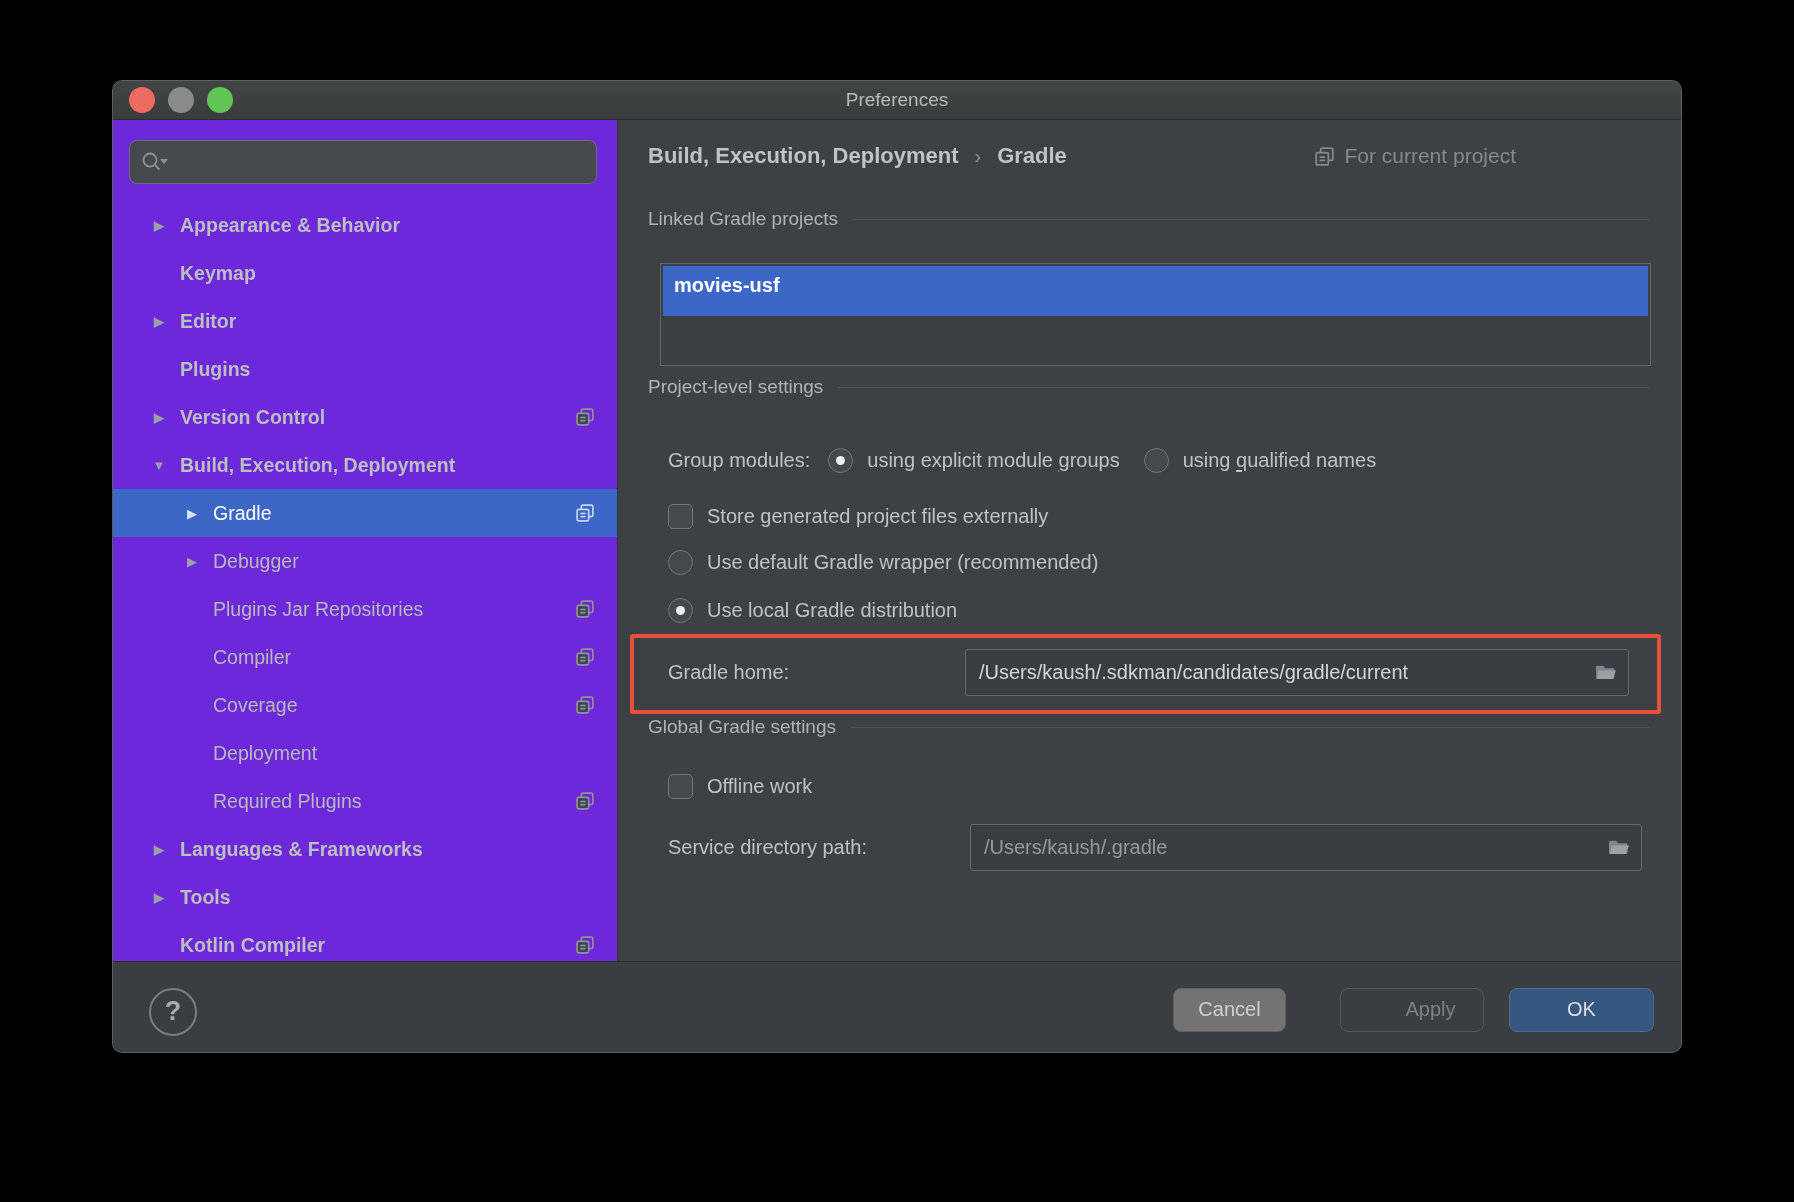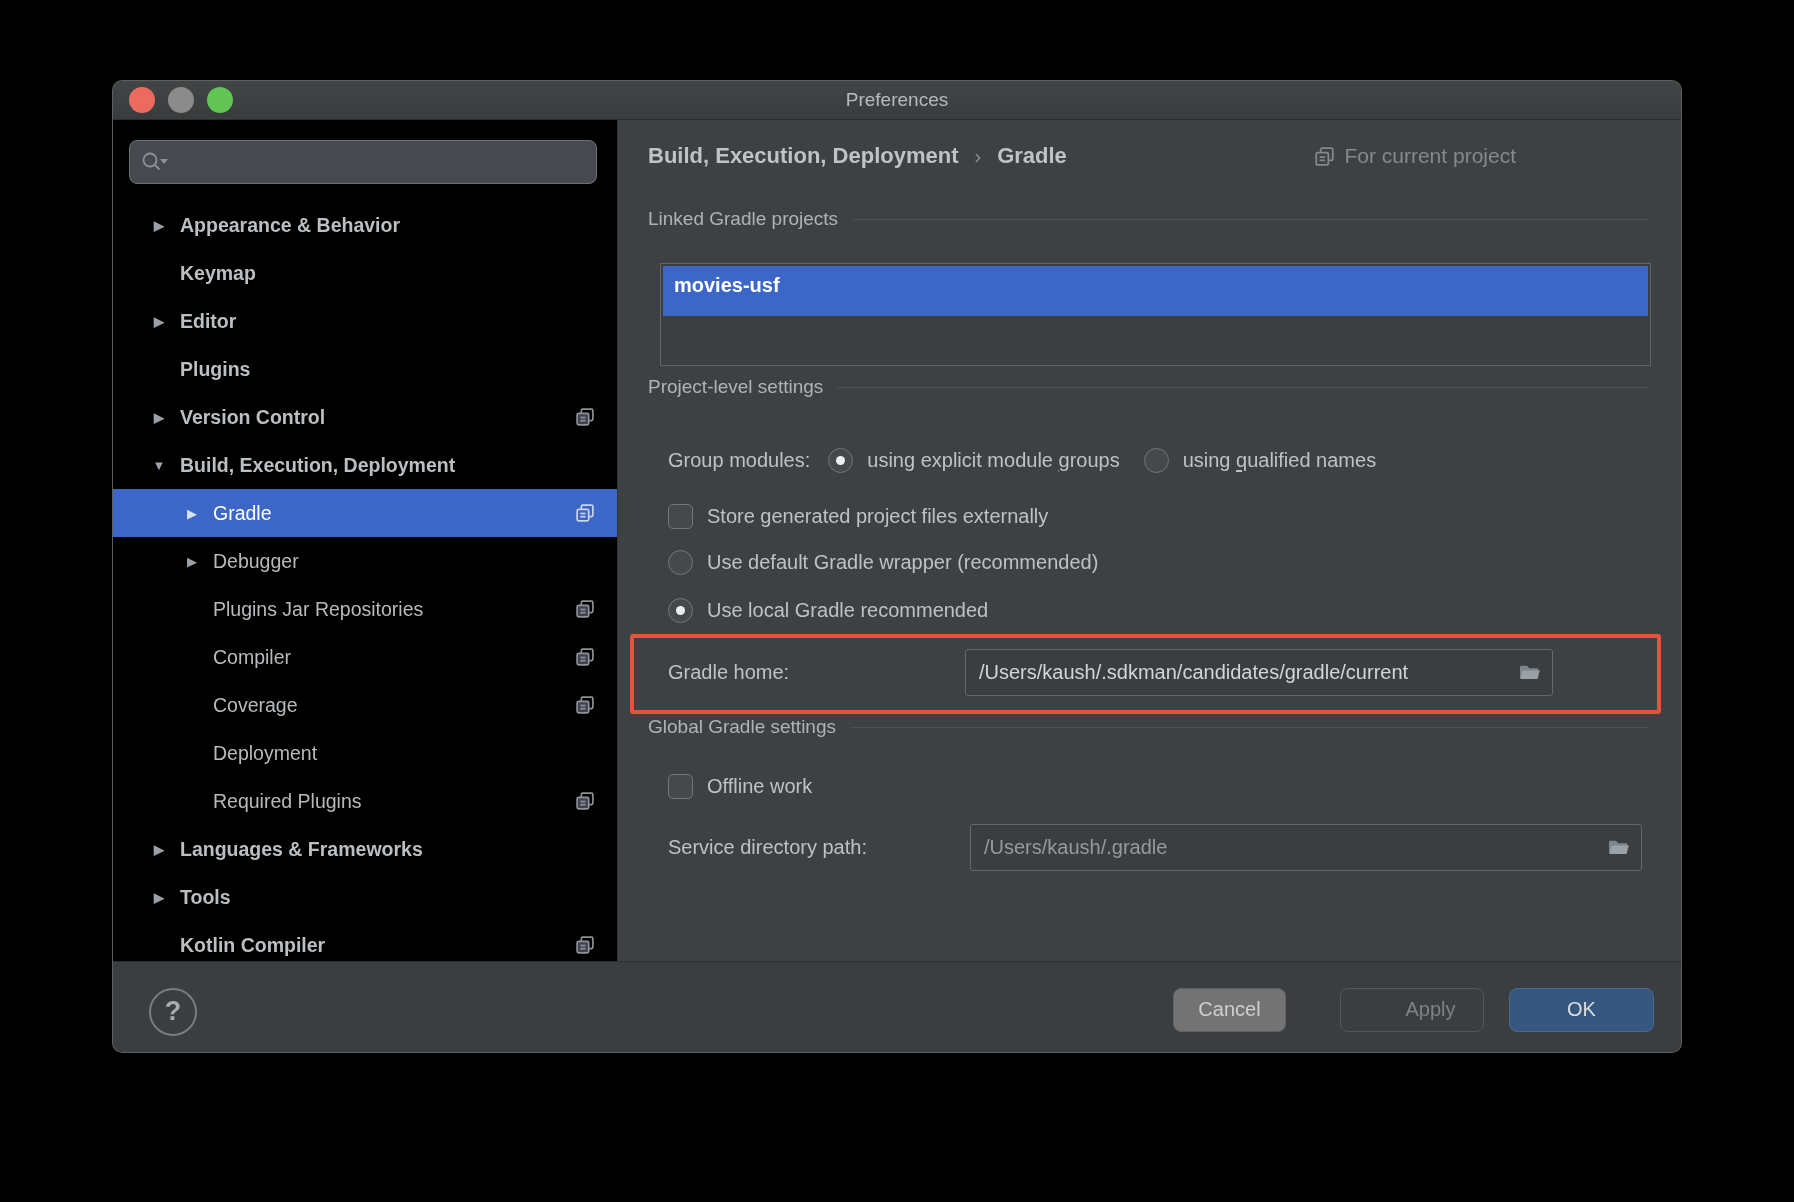--- a/index.html
+++ b/index.html
@@ -16,21 +16,21 @@
     border-bottom:1px solid #2a2d2e; }
   .lights { position:absolute; left:16px; top:6px; display:flex; gap:13px; }
   .light { width:26px; height:26px; border-radius:50%; display:inline-block; }
   .light.red { background:#ed6a5e; }
   .light.gray { background:#8b8b8b; }
   .light.green { background:#61c454; }
   .wtitle { text-align:center; line-height:37px; font-size:19px; color:#b7babc; }
 
   
   .main { display:flex; height:841px; }
-  .sidebar { position:relative; width:505px; background:#000000; flex:0 0 505px; overflow:hidden;
+  .sidebar { position:relative; width:505px; background:#6d28d9; flex:0 0 505px; overflow:hidden;
     border-right:1px solid #313437; box-sizing:border-box;padding-left:20px; }
   .content { position:relative; flex:1; background:#3e4143; overflow:hidden; }
 
   
   .searchbox { position:absolute; left:16px; top:20px; width:468px; height:44px;
     border:1.5px solid #6a6f78; border-radius:8px; background:#464a4e; box-sizing:border-box;
     display:flex; align-items:center; padding-left:10px; }
   .searchbox svg { display:block; }
 
   
@@ -289,25 +289,25 @@
 
         <div class="frow" style="top:430px">
           <span class="radio"></span>
           <span class="gap14"></span>
           <span>Use default Gradle wrapper (recommended)</span>
         </div>
 
         <div class="frow" style="top:478px">
           <span class="radio on"></span>
           <span class="gap14"></span>
-          <span>Use local Gradle recommended</span>
+          <span>Use local Gradle distribution</span>
         </div>
 
         <div class="flabel" style="top:529px; line-height:47px">Gradle home:</div>
-        <div class="field" style="top:529px; left:347px; width:588px">
+        <div class="field" style="top:529px; left:347px; width:664px">
           <span class="val">/Users/kaush/.sdkman/candidates/gradle/current</span>
           <svg width="21" height="17" viewBox="0 0 21 17">
             <path d="M1 3.2 Q1 1.8 2.4 1.8 H8 l2.3 2.4 H18 Q19.4 4.2 19.4 5.6 V13.6 Q19.4 15 18 15 H2.4 Q1 15 1 13.6 Z" fill="#7e858b"></path>
             <path d="M3.6 6.6 H21 L17.8 15 H1.6 Z" fill="#9aa1a7"></path>
           </svg>
         </div>
 
         <div class="redrect"></div>
 
         <div class="sect" style="top:596px">

